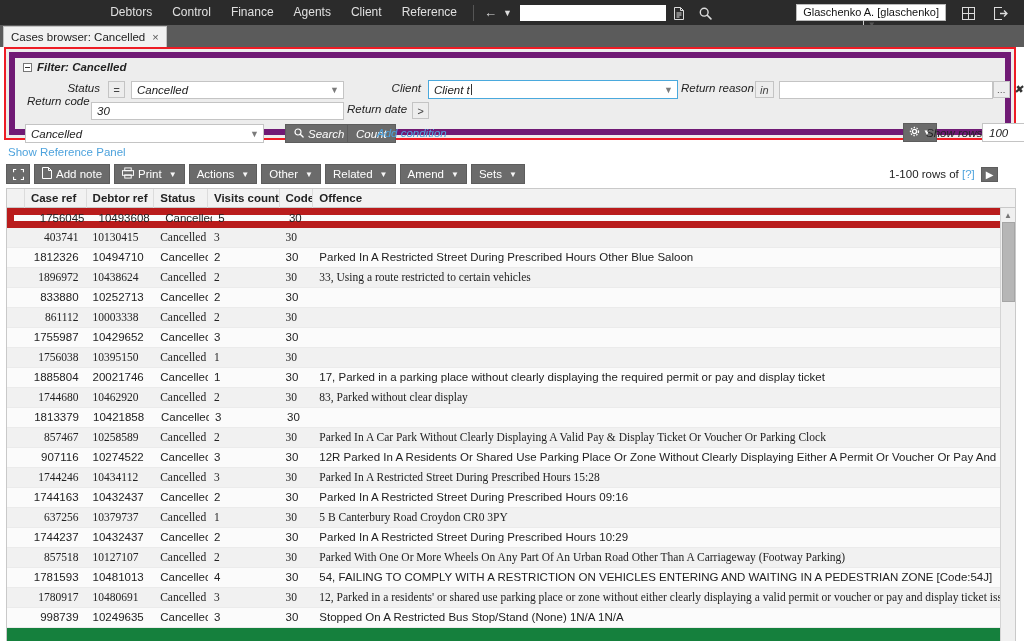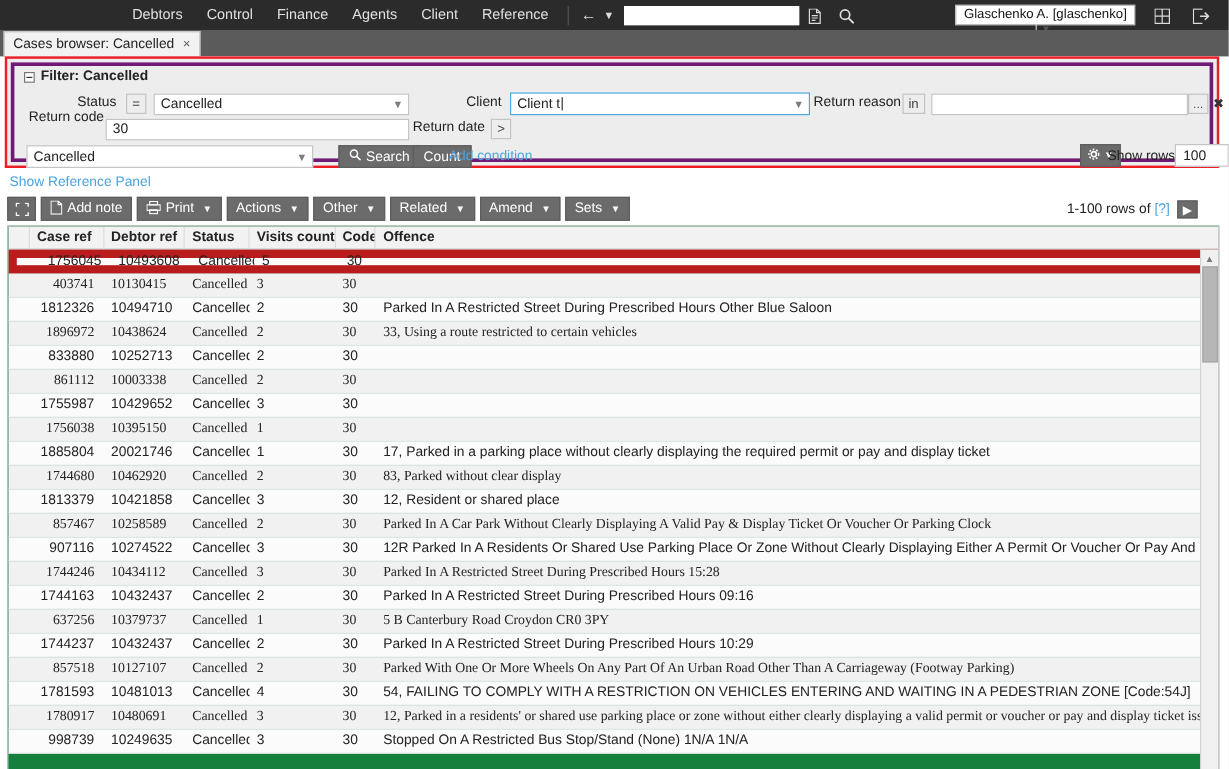--- a/index.html
+++ b/index.html
@@ -67,21 +67,21 @@
   .tab .tabx { margin-left: 7px; color: #555; font-size: 11px; }
 
   
   .filterwrap {
     position: absolute; left: 4px; top: 47px; width: 1012px; height: 93px;
     border: 2px solid #ee1c25;
     background: #ededed;
   }
   .filterinner {
     position: absolute; left: 3px; top: 3px; width: 1002px; height: 83px;
-    background: #ededed; border: 3px solid #701a75;
+    background: #ededed; border: 6px solid #701a75; font-style: italic;
   }
   .filterhdr {
     position: absolute; left: 8px; top: 3px;
     font-size: 11.5px; font-weight: bold; color: #222;
     display: flex; align-items: center;
   }
   .collapsebox {
     width: 9px; height: 9px; border: 1px solid #777; background: #fff;
     margin-right: 5px; position: relative; display: inline-block;
   }
@@ -508,21 +508,20 @@
           <div class="gc c5">30</div>
           <div class="gc c6">83, Parked without clear display</div>
         </div>
         <div class="grow odd">
           <div class="gc c0"></div>
           <div class="gc c1">1813379</div>
           <div class="gc c2">10421858</div>
           <div class="gc c3">Cancelled</div>
           <div class="gc c4">3</div>
           <div class="gc c5">30</div>
-          <div class="gc c6">12, Resident or shared place</div>
         </div>
         <div class="grow even">
           <div class="gc c0"></div>
           <div class="gc c1">857467</div>
           <div class="gc c2">10258589</div>
           <div class="gc c3">Cancelled</div>
           <div class="gc c4">2</div>
           <div class="gc c5">30</div>
           <div class="gc c6">Parked In A Car Park Without Clearly Displaying A Valid Pay &amp; Display Ticket Or Voucher Or Parking Clock</div>
         </div>

